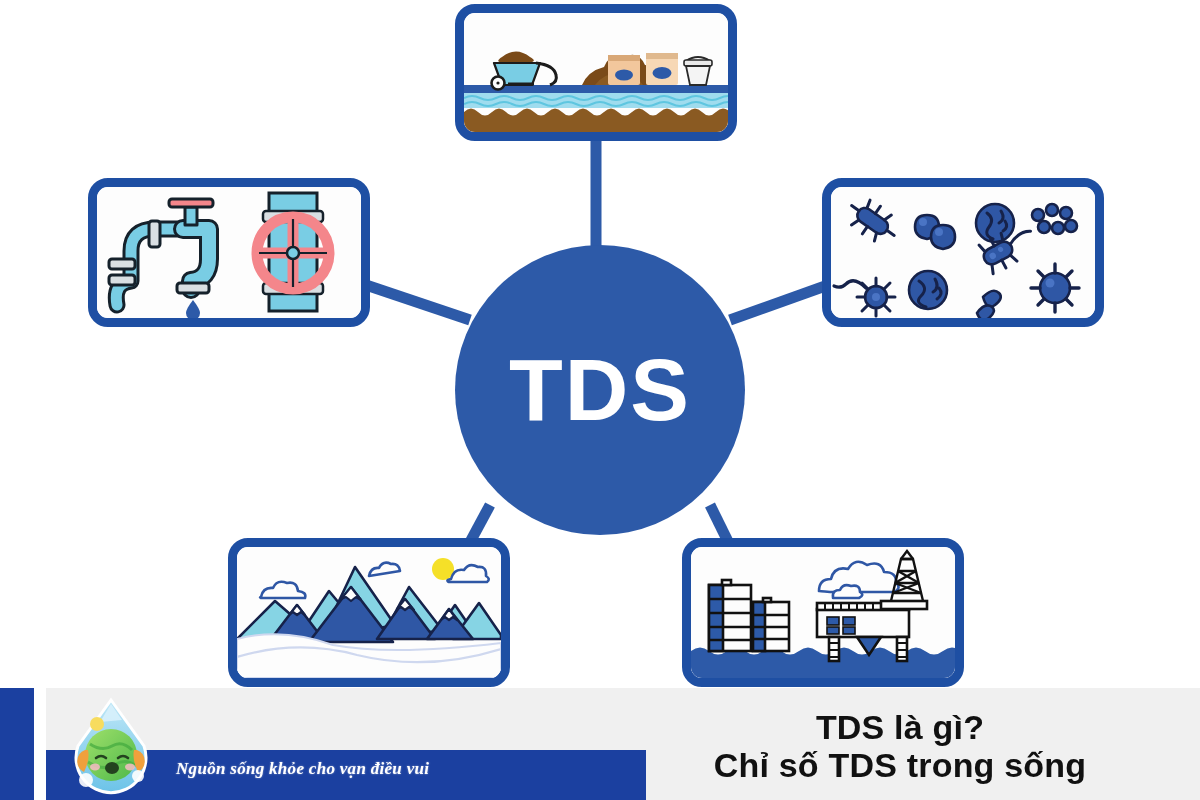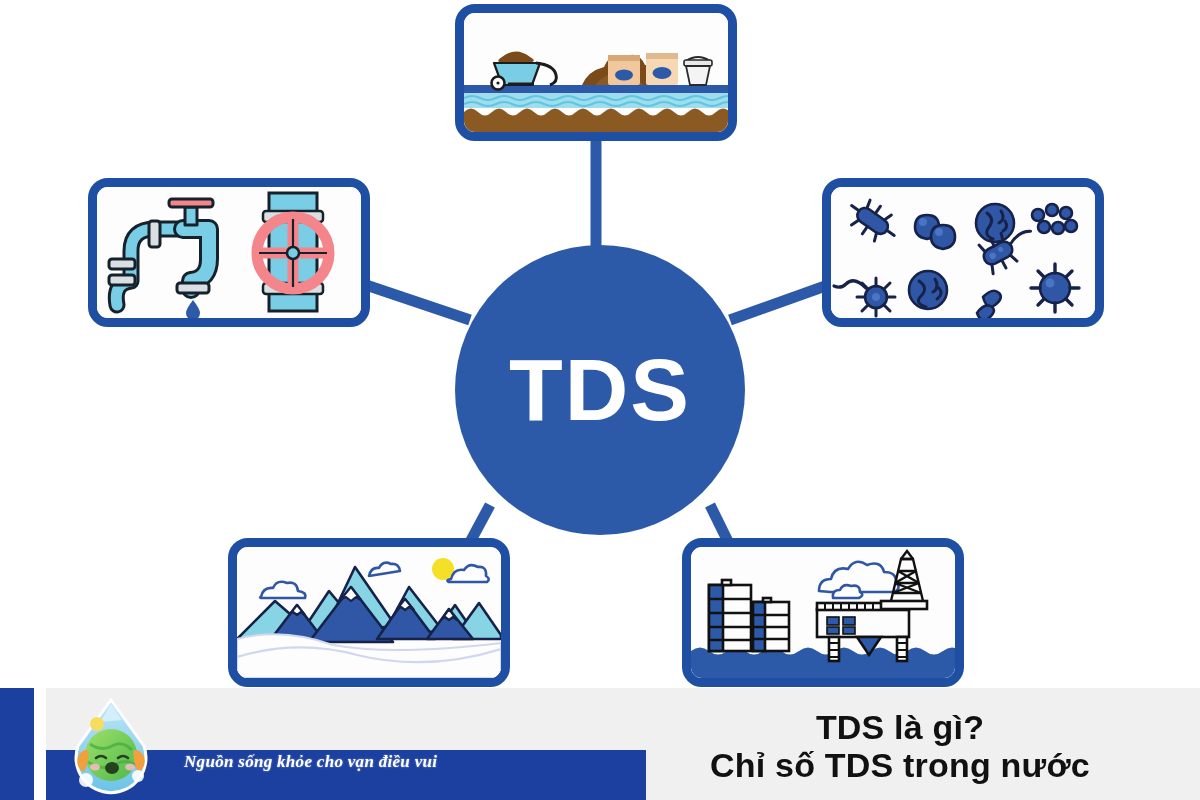--- a/index.html
+++ b/index.html
@@ -65,23 +65,23 @@
     background:#f0f0f0;
   }
   .banner-blue-block{
     position:absolute;left:46px;top:62px;width:600px;height:50px;
     background:#1b40a0;
   }
   .logo-mark{
     position:absolute;left:52px;top:692px;width:118px;height:104px;z-index:12;
   }
   .tagline{
-    position:absolute;left:184px;top:752px;width:300px;height:34px;
+    position:absolute;left:176px;top:752px;width:300px;height:34px;
     z-index:13;
-    display:flex;
+    display:flex;align-items:center;
   }
   .tagline-text{
     font-family:"Liberation Serif", serif;
     font-style:italic;
     font-weight:bold;
     font-size:17px;
     color:#ffffff;
     white-space:nowrap;
     letter-spacing:0.3px;
     text-shadow:0 0 2px rgba(255,255,255,0.55);
@@ -459,16 +459,16 @@
     <circle cx="34" cy="88" r="7" fill="#ffffff" opacity="0.9"></circle>
     <circle cx="86" cy="84" r="6" fill="#ffffff" opacity="0.9"></circle>
   </svg>
 
   <div class="tagline">
     <span class="tagline-text">Nguồn sống khỏe cho vạn điều vui</span>
   </div>
 
   <div class="banner-title">
     <div class="line">TDS là gì?</div>
-    <div class="line">Chỉ số TDS trong nước</div>
+    <div class="line">Chỉ số TDS trong sống</div>
   </div>
 
 </div>
 
 </body></html>

